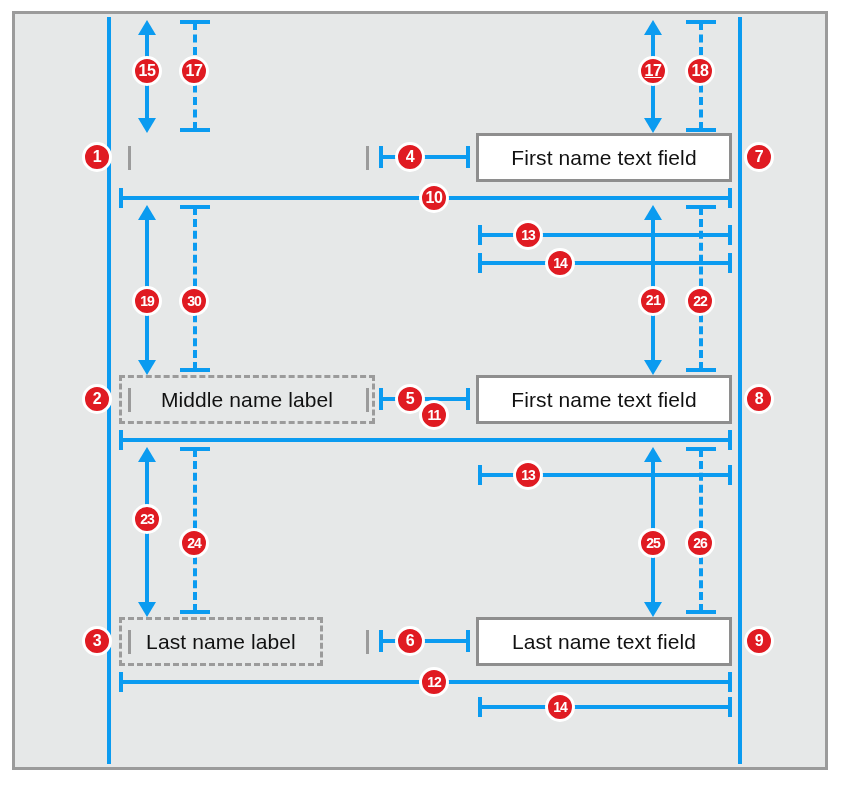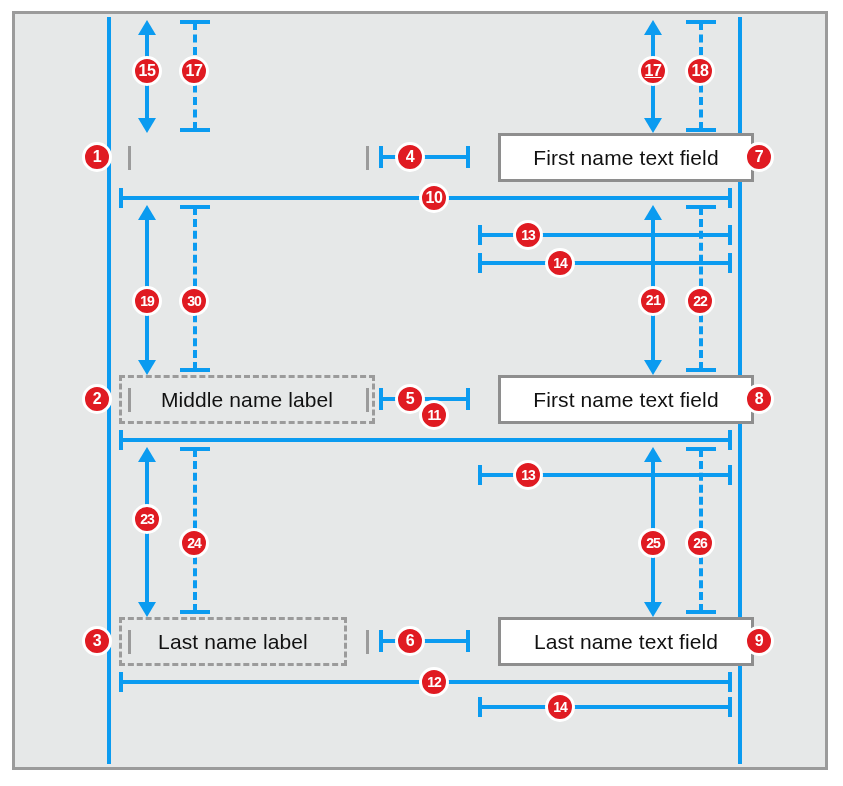--- a/index.html
+++ b/index.html
@@ -20,21 +20,21 @@
     position:absolute;box-sizing:border-box;
     border:3px dashed #9b9b9b;background:transparent;
     display:flex;align-items:center;justify-content:center;
   }
   .labelbox .txt{font-size:21px;color:#111;letter-spacing:.1px;}
 
   
   .fieldbox{
     position:absolute;box-sizing:border-box;
     border:3px solid #8e8e8e;background:#ffffff;
-    display:flex;align-items:center;justify-content:center;margin-left:22px;
+    display:flex;align-items:center;justify-content:center;
   }
   .fieldbox .txt{font-size:21px;color:#111;letter-spacing:.1px;}
 
   
   .innertick{position:absolute;width:3px;background:#9b9b9b;}
 
   
   .hline{position:absolute;height:4px;background:#0b9bf0;}
   .hcap{position:absolute;width:4px;background:#0b9bf0;}
 
@@ -189,21 +189,21 @@
   <div class="hline" style="left:478px;top:473px;width:254px;"></div>
   <div class="hcap" style="left:478px;top:465px;height:20px;"></div>
   <div class="hcap" style="left:728px;top:465px;height:20px;"></div>
   <div class="badge wide" style="left:513px;top:460px;">13</div>
 
   <div class="badge wide" style="left:132px;top:504px;">23</div>
   <div class="badge wide" style="left:179px;top:528px;">24</div>
   <div class="badge wide" style="left:638px;top:528px;">25</div>
   <div class="badge wide" style="left:685px;top:528px;">26</div>
 
-  <div class="labelbox" style="left:119px;top:617px;width:228px;height:49px;">
+  <div class="labelbox" style="left:119px;top:617px;width:204px;height:49px;">
     <span class="txt">Last name label</span>
   </div>
   <div class="innertick" style="left:128px;top:630px;height:24px;"></div>
   <div class="innertick" style="left:366px;top:630px;height:24px;"></div>
 
   <div class="fieldbox" style="left:476px;top:617px;width:256px;height:49px;text-align:right;">
     <span class="txt">Last name text field</span>
   </div>
 
   <div class="hline" style="left:379px;top:639px;width:91px;"></div>

